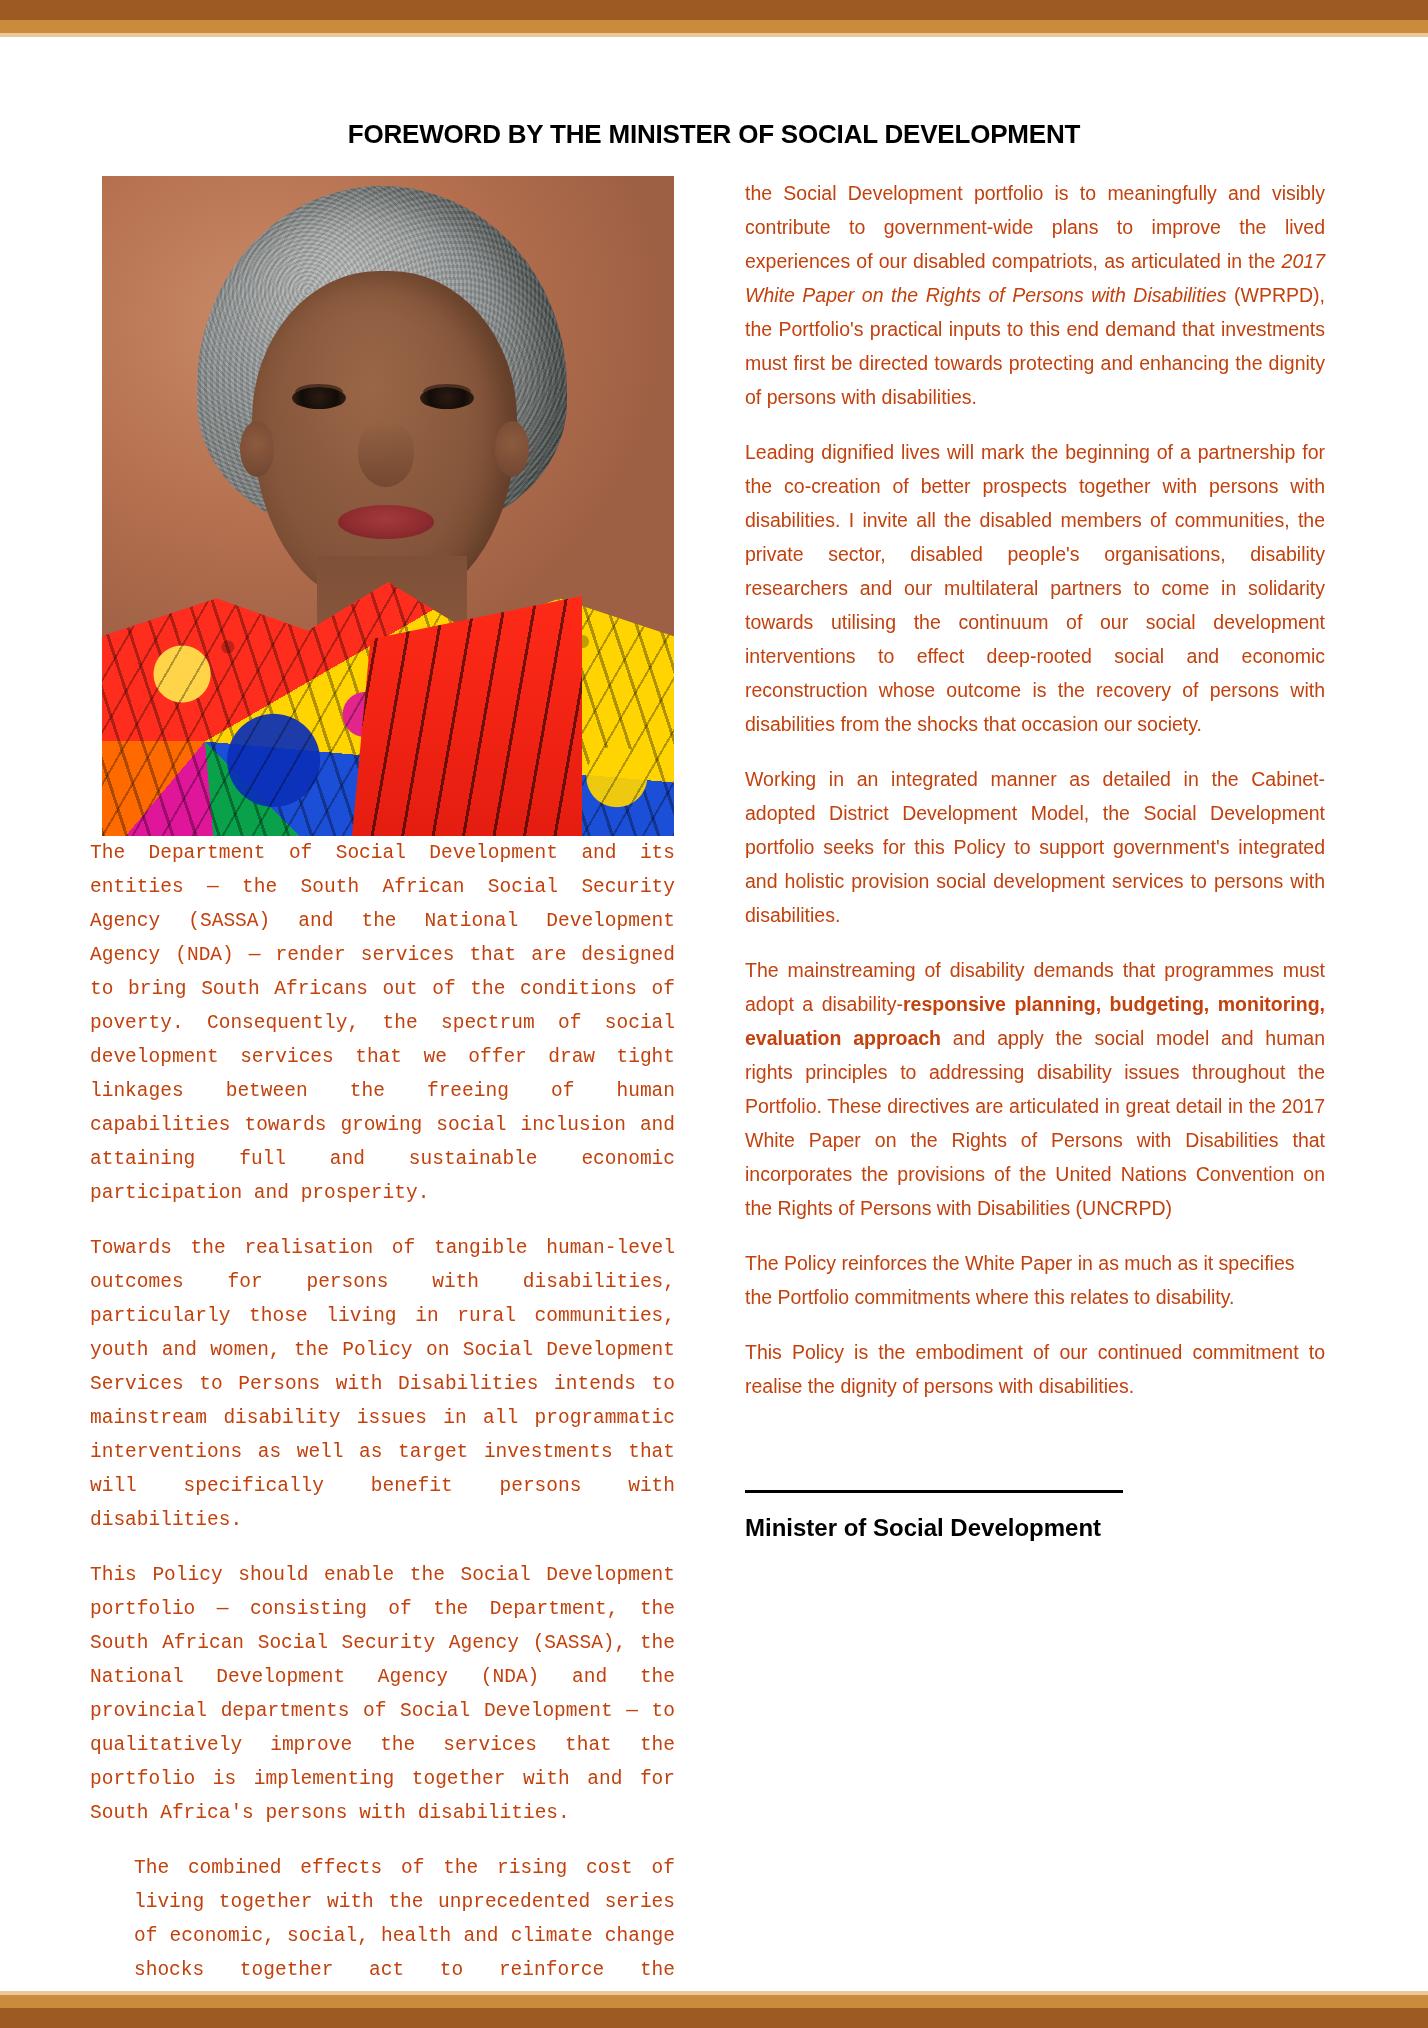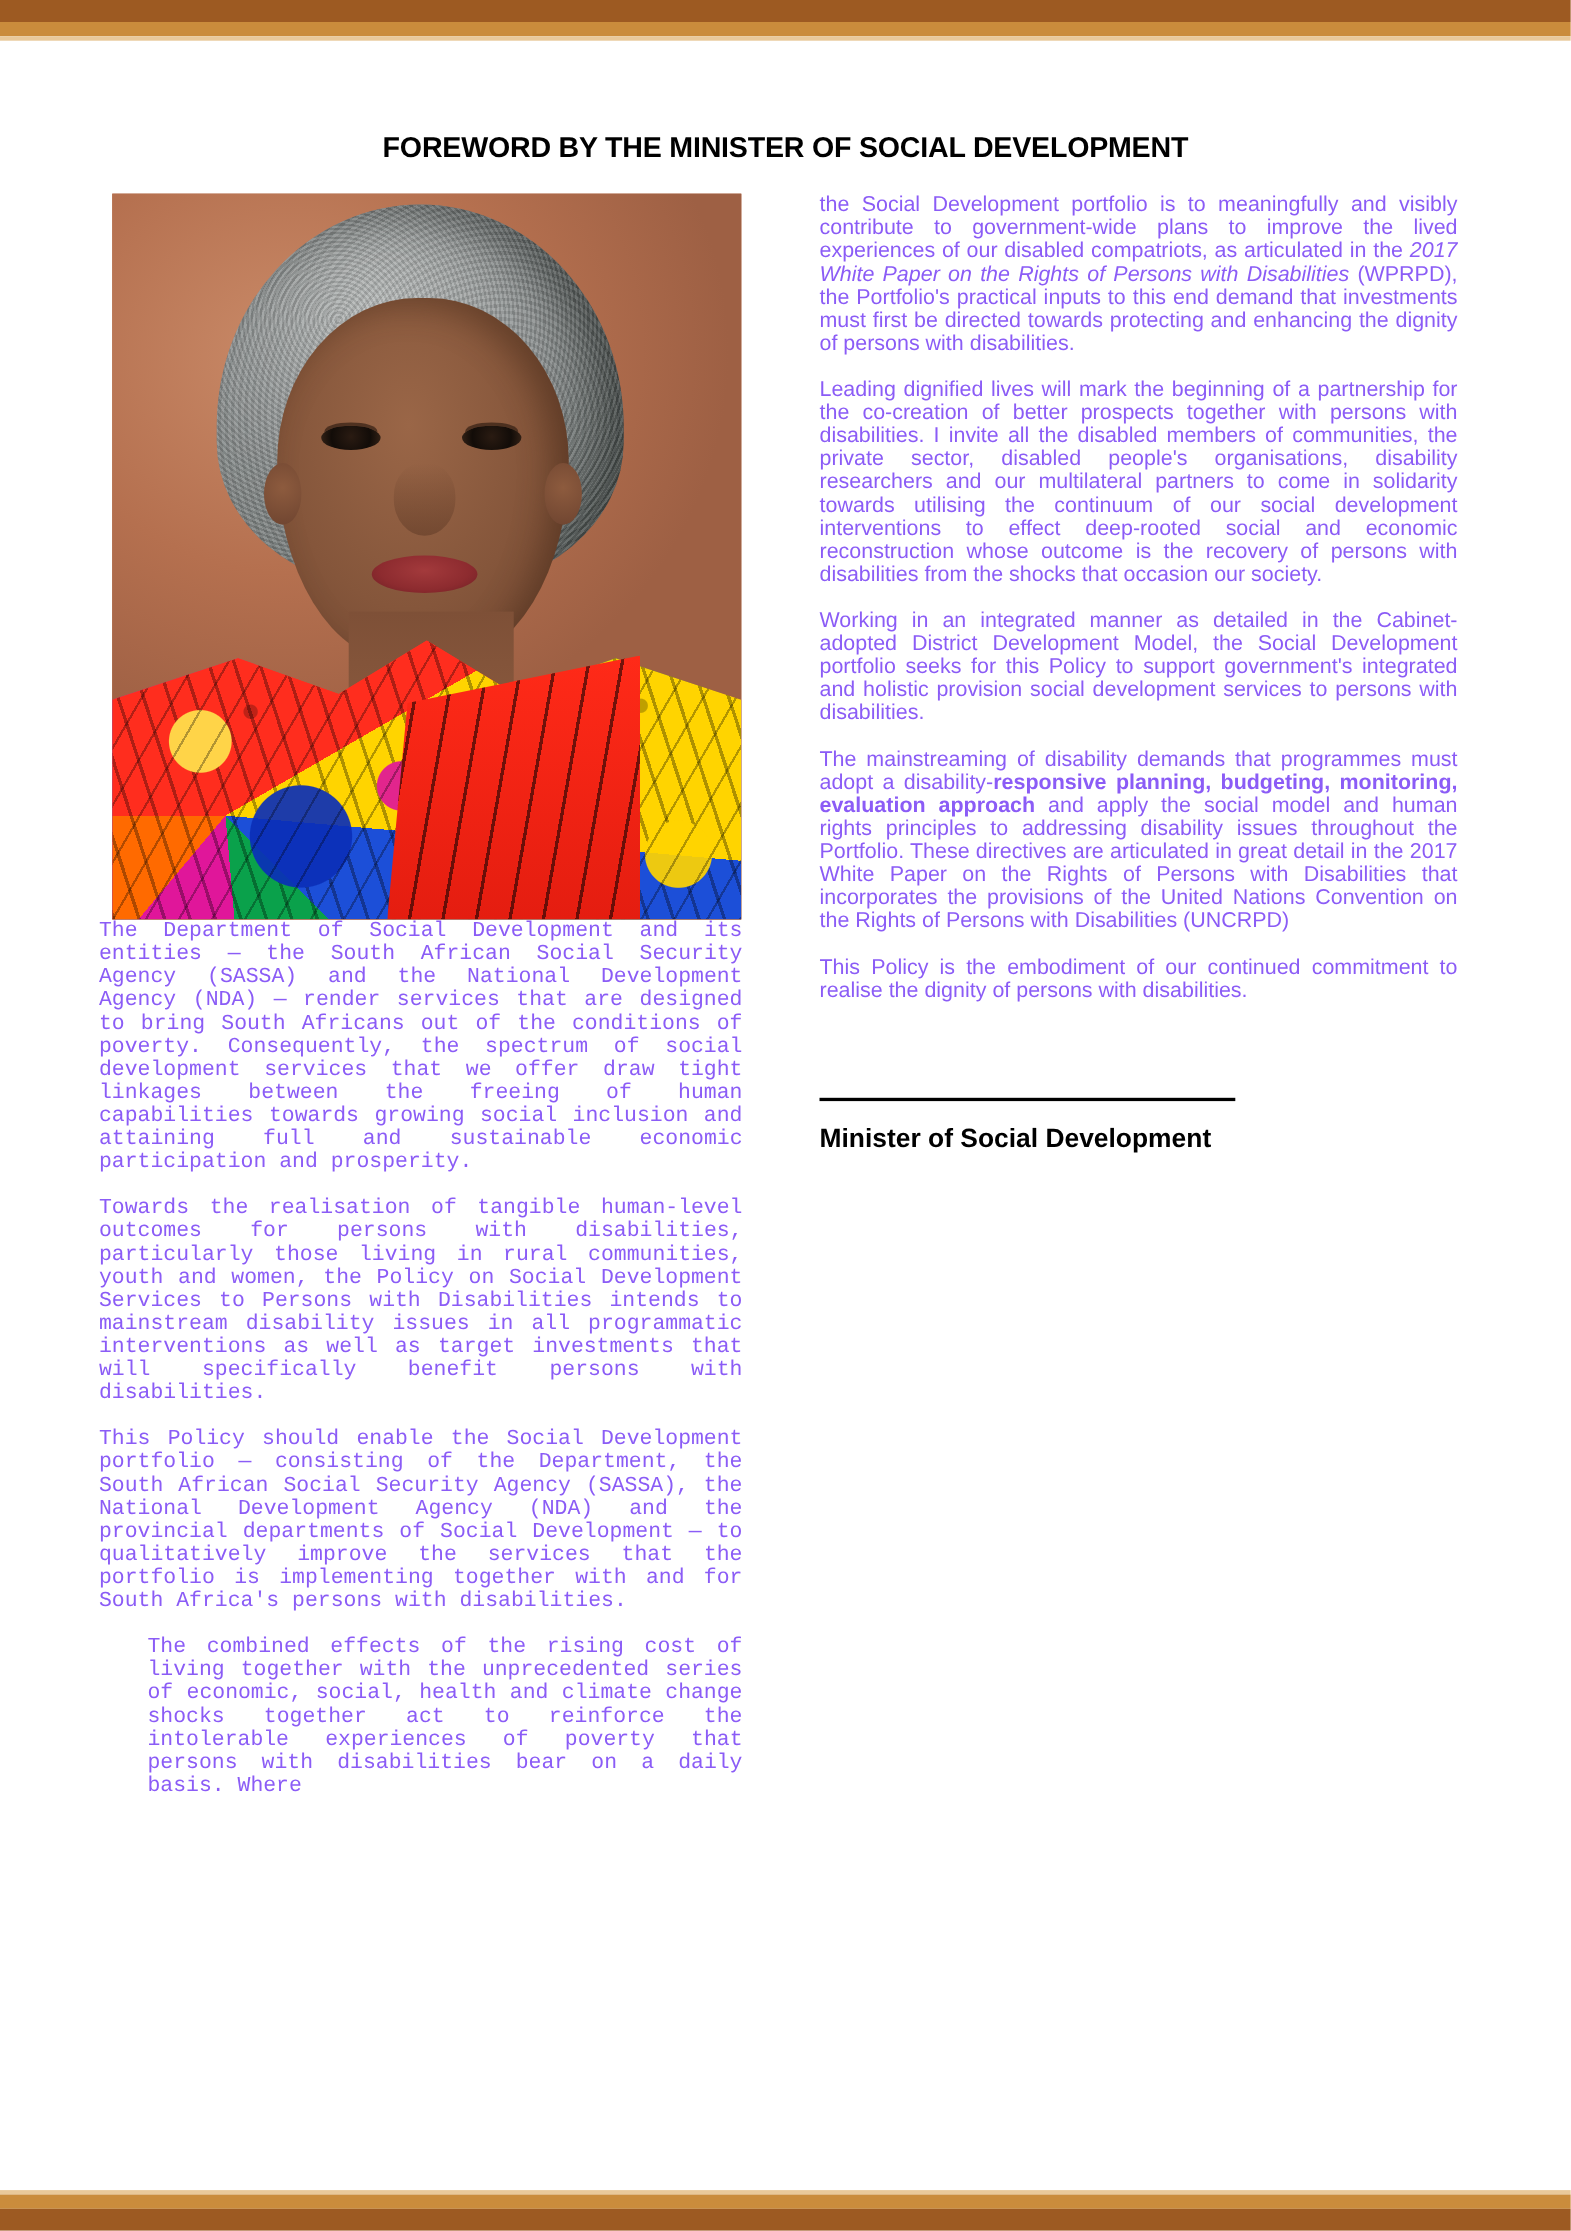--- a/index.html
+++ b/index.html
@@ -174,25 +174,25 @@
   }
   .ph-drape::after {
     content:"";
     position:absolute; inset:0;
     background: repeating-linear-gradient(100deg, rgba(0,0,0,.55) 0 3px, transparent 3px 30px);
   }
 
   
   p.body {
     font-size: 19.5px;
-    line-height: 21px;
+    line-height: 34px;
     text-align: justify;
     text-justify: inter-word;
     margin: 0 0 21px 0;
-    color: #8b5cf6;
+    color: #c2410c;
     hyphens: none;
   }
   p.body:last-child { margin-bottom: 0; margin-left: 44px; }
   .col-left p.body:first-child { margin-top: 19px; }
   em.ital { font-style: italic; }
   strong.bld { font-weight: bold; }
   p.nojust { text-align: left; }
 
   
   .sig-space { height: 66px; }
@@ -251,20 +251,21 @@
     <div class="col-right">
 
       <p class="body"><span>the Social Development portfolio is to meaningfully and visibly contribute to government-wide plans to improve the lived experiences of our disabled compatriots, as articulated in the </span><em class="ital">2017 White Paper on the Rights of Persons with Disabilities</em><span> (WPRPD), the Portfolio's practical inputs to this end demand that investments must first be directed towards protecting and enhancing the dignity of persons with disabilities.</span></p>
 
       <p class="body">Leading dignified lives will mark the beginning of a partnership for the co-creation of better prospects together with persons with disabilities. I invite all the disabled members of communities, the private sector, disabled people's organisations, disability researchers and our multilateral partners to come in solidarity towards utilising the continuum of our social development interventions to effect deep-rooted social and economic reconstruction whose outcome is the recovery of persons with disabilities from the shocks that occasion our society.</p>
 
       <p class="body">Working in an integrated manner as detailed in the Cabinet-adopted District Development Model, the Social Development portfolio seeks for this Policy to support government's integrated and holistic provision social development services to persons with disabilities.</p>
 
       <p class="body"><span>The mainstreaming of disability demands that programmes must adopt a disability-</span><strong class="bld">responsive planning, budgeting, monitoring, evaluation approach</strong><span> and apply the social model and human rights principles to addressing disability issues throughout the Portfolio. These directives are articulated in great detail in the 2017 White Paper on the Rights of Persons with Disabilities that incorporates the provisions of the United Nations Convention on the Rights of Persons with Disabilities (UNCRPD)</span></p>
 
+      <p class="body nojust">The Policy reinforces the White Paper in as much as it specifies the Portfolio commitments where this relates to disability.</p>
 
 
       <p class="body">This Policy is the embodiment of our continued commitment to realise the dignity of persons with disabilities.</p>
 
       <div class="sig-space"></div>
       <div class="sig-line"></div>
       <p class="sig-title">Minister of Social Development</p>
     </div>
 
   </div>

